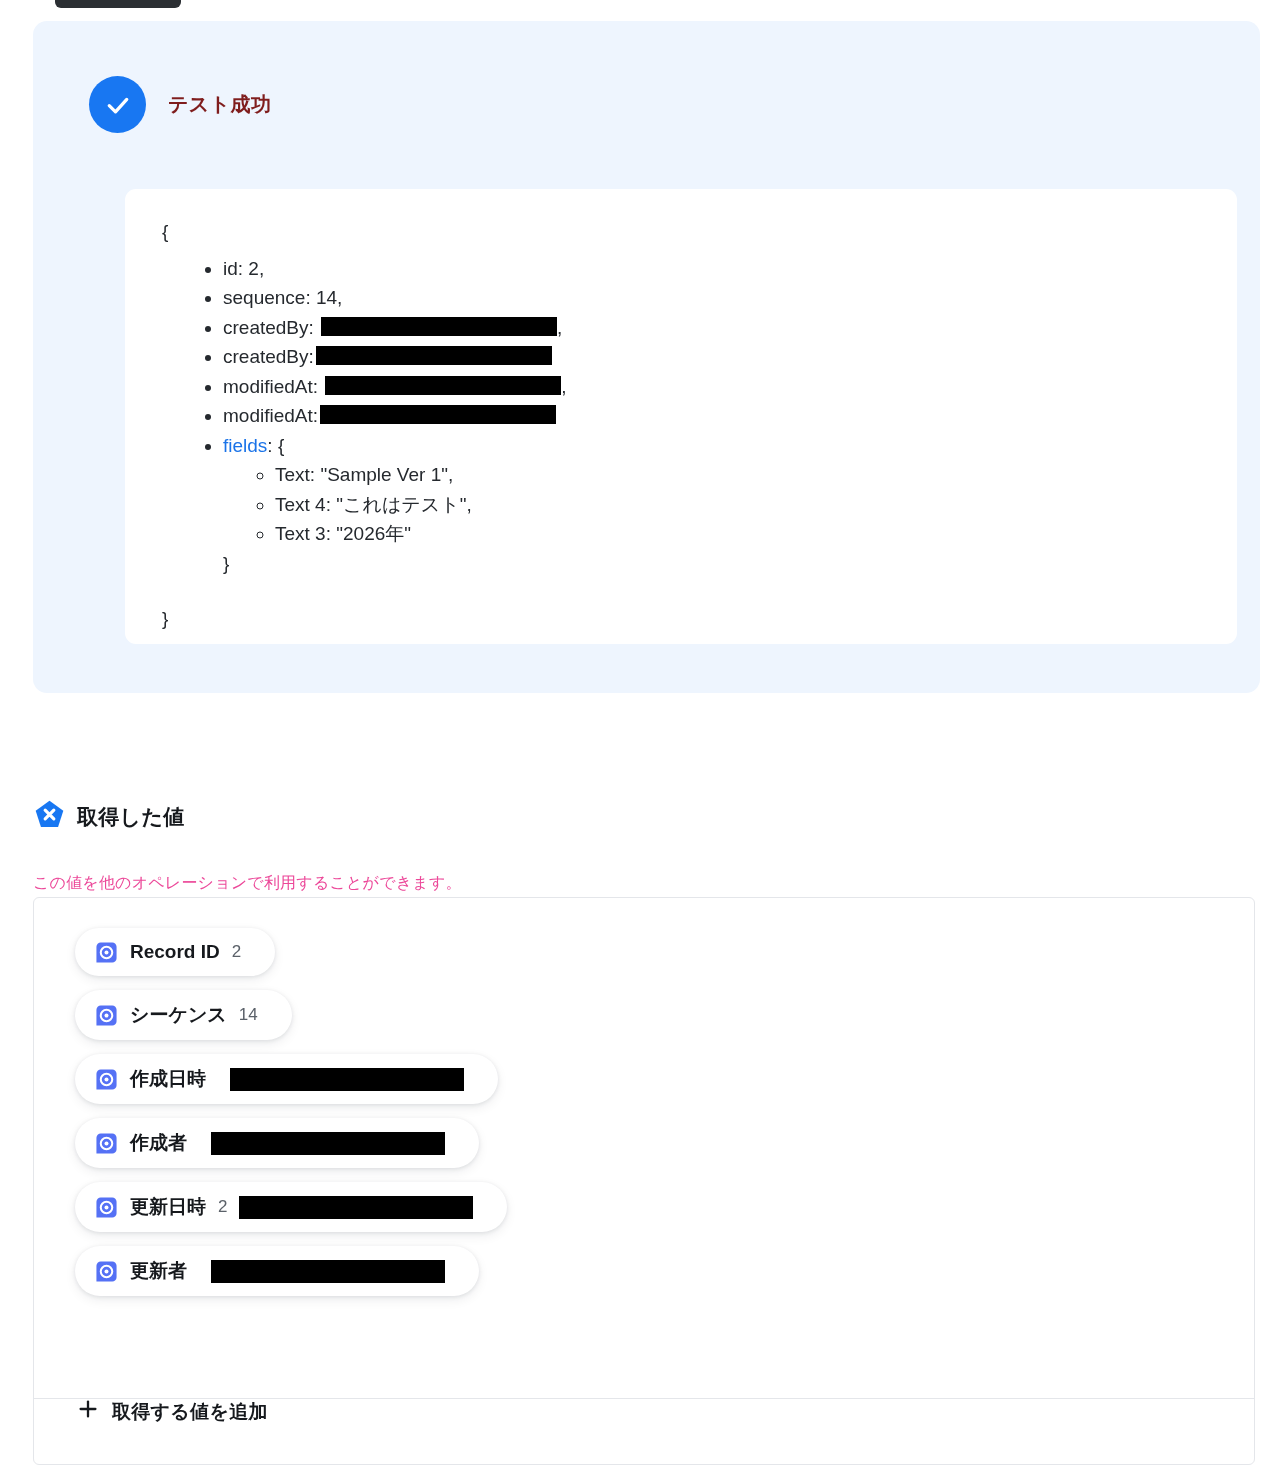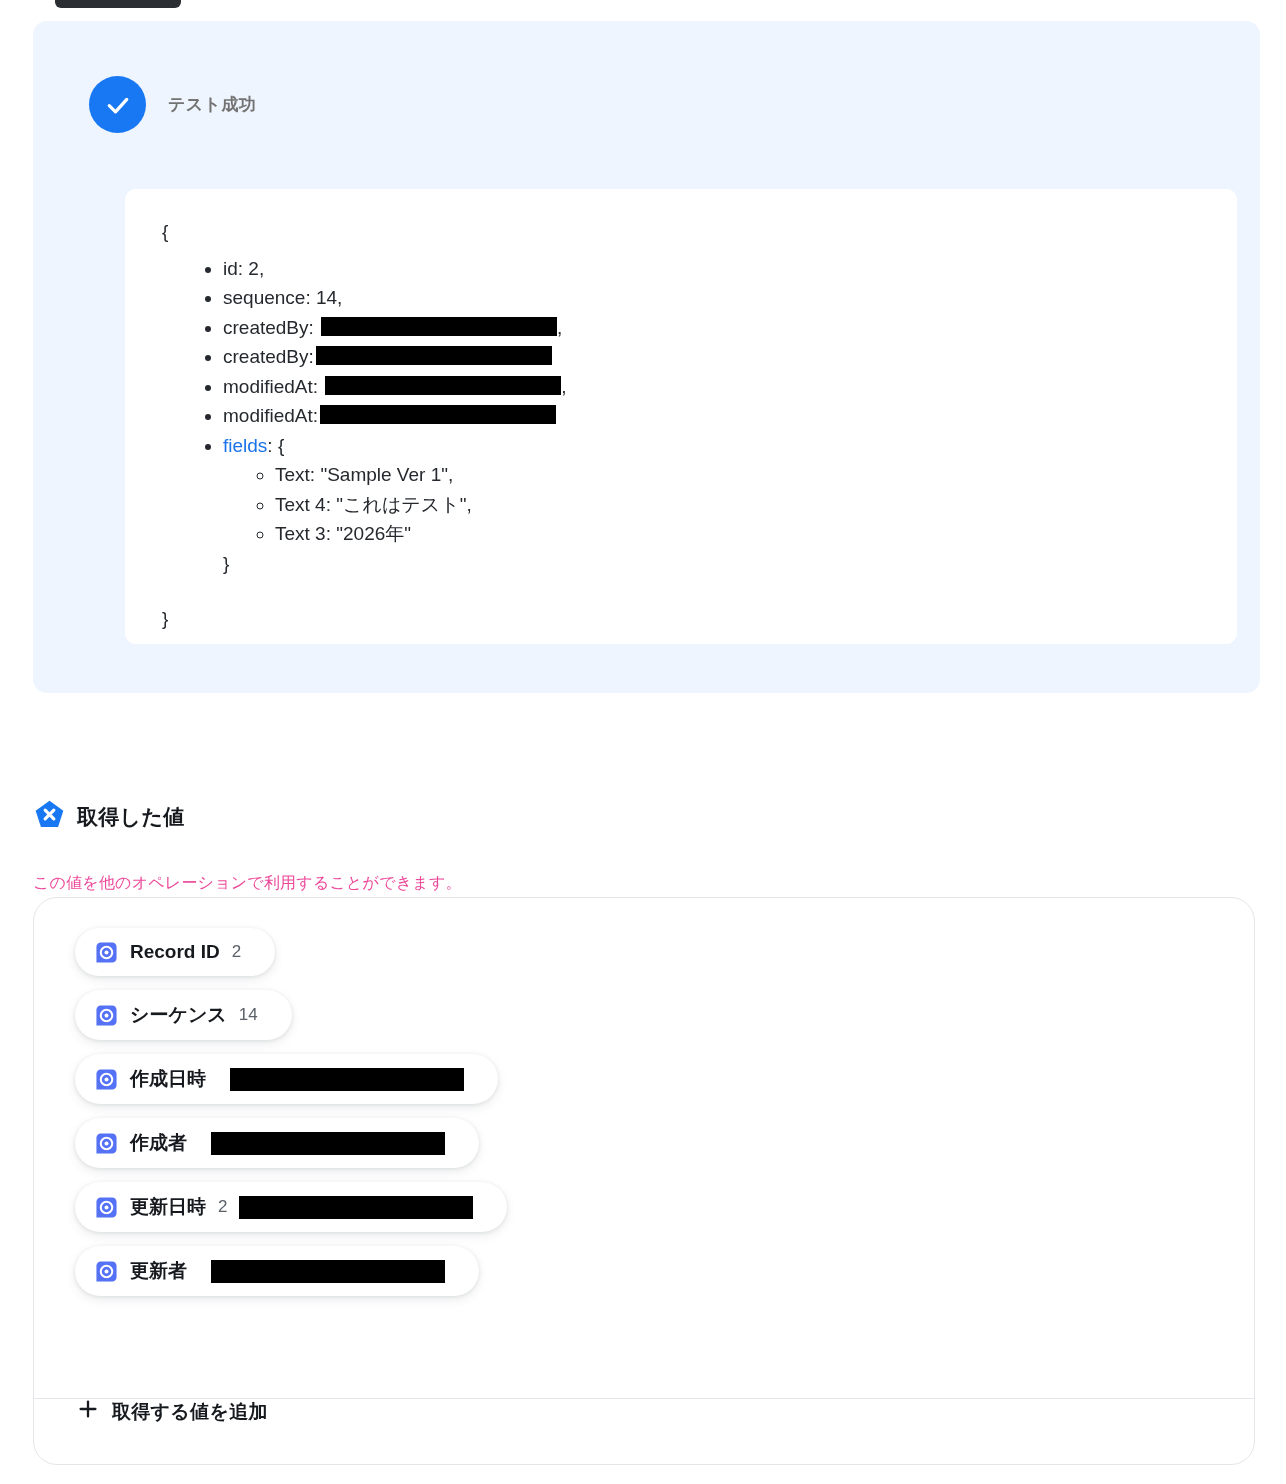--- a/index.html
+++ b/index.html
@@ -51,23 +51,23 @@
     height: 57px;
     border-radius: 50%;
     background: #1877f2;
     display: flex;
     align-items: center;
     justify-content: center;
     flex: none;
   }
   .check-circle svg { display: block; }
   .success-title {
-    font-size: 17px;
+    font-size: 20px;
     font-weight: bold;
-    color: #737373;
+    color: #7f1d1d;
     letter-spacing: 0.4px;
     white-space: nowrap;
   }
 
   
   .json-panel {
     position: absolute;
     left: 92px;
     top: 168px;
     width: 1112px;
@@ -134,21 +134,21 @@
   }
 
   .values-card {
     position: absolute;
     left: 33px;
     top: 897px;
     width: 1222px;
     height: 568px;
     background: #ffffff;
     border: 1px solid #e4e6ea;
-    border-radius: 24px;
+    border-radius: 6px;
   }
   .chip-list {
     padding: 30px 0 0 41px;
     display: flex;
     flex-direction: column;
     gap: 14px;
     align-items: flex-start;
   }
   .chip {
     display: inline-flex;

